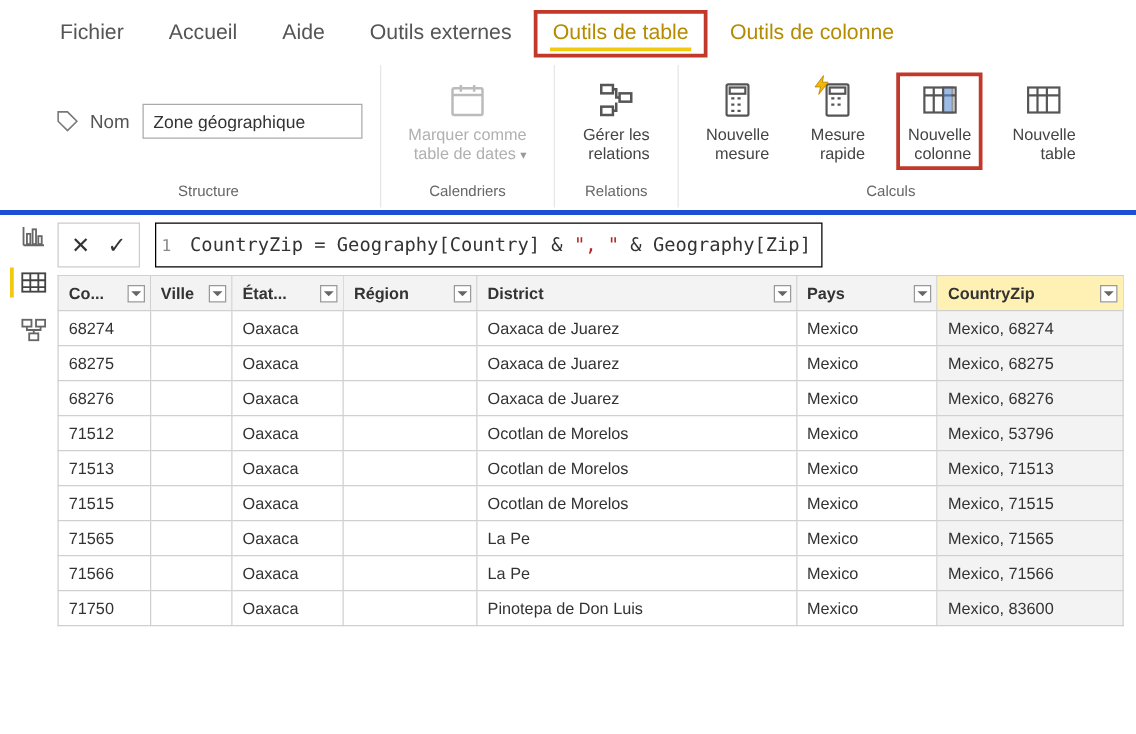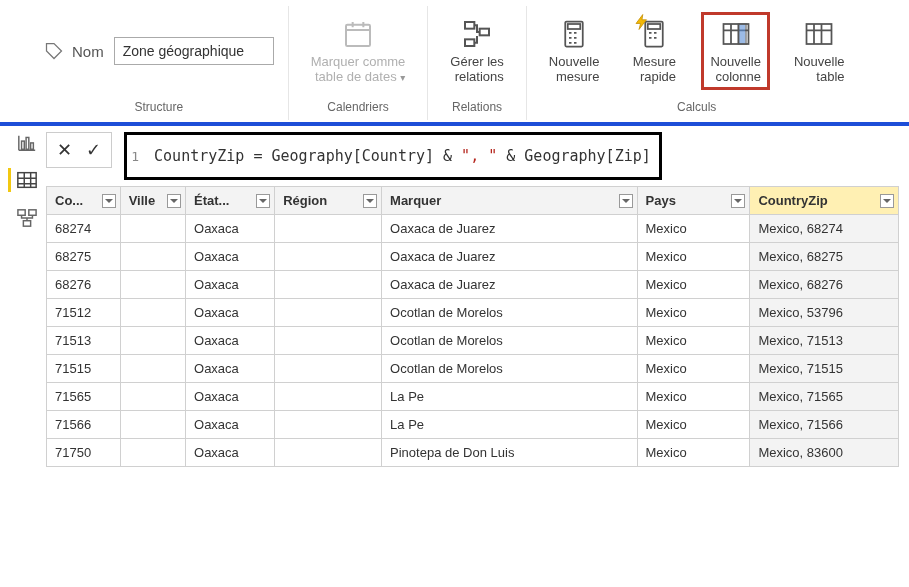--- a/index.html
+++ b/index.html
@@ -77,21 +77,21 @@
     display: flex;
     align-items: center;
     gap: 8px;
     color: #555;
     font-size: 15px;
   }
   .name-input {
     border: 1px solid #aaa;
     padding: 5px 8px;
     font-size: 14px;
-    width: 160px;
+    width: 176px;
     color: #333;
   }
   .big-button {
     display: flex;
     flex-direction: column;
     align-items: center;
     justify-content: center;
     gap: 4px;
     padding: 4px 8px;
     cursor: pointer;
@@ -128,25 +128,25 @@
   .view-btn.active { border-left: 3px solid #f2c811; }
   .formula-btns {
     border: 1px solid #ccc;
     display: flex;
     align-items: center;
     padding: 0 10px;
     gap: 14px;
     height: 36px;
   }
   .formula-bar-wrap {
-    border: 3px solid #000000;
+    border: 1px solid #000000;
     padding: 2px 8px 2px 4px;
     display: flex;
     align-items: center;
-    height: 48px;
+    height: 36px;
     flex: 0 0 auto;
   }
   .formula-text {
     font-family: "Consolas", monospace;
     font-size: 15px;
     white-space: nowrap;
   }
   .formula-text .col { color: #333; }
   .formula-text .eq { color: #333; }
   .formula-text .str { color: #b5261e; }
@@ -199,20 +199,28 @@
     content: "";
     border-left: 4px solid transparent;
     border-right: 4px solid transparent;
     border-top: 4px solid #666;
   }
 </style>
 </head>
 <body>
 
 <div class="ribbon">
+  <div class="tabs">
+    <div class="tab">Fichier</div>
+    <div class="tab">Accueil</div>
+    <div class="tab">Aide</div>
+    <div class="tab">Outils externes</div>
+    <div class="tab active boxed">Outils de table</div>
+    <div class="tab sec">Outils de colonne</div>
+  </div>
 
   <div class="ribbon-content">
 
     <div class="group">
       <div class="group-body">
         <div class="name-label">
           <svg width="20" height="20" viewBox="0 0 24 24" fill="none" stroke="#777" stroke-width="1.5">
               <path d="M3 3h9l9 9-9 9-9-9V3zM7 7h.01"></path>
             </svg>
           <span>Nom</span>
@@ -362,21 +370,21 @@
           <col style="width: 215px;">
           <col style="width: 95px;">
           <col style="width: 125px;">
         </colgroup>
       <thead>
           <tr id="thead-row">
             <th><span>Co...</span><span class="filter-icon"></span></th>
             <th><span>Ville</span><span class="filter-icon"></span></th>
             <th><span>État...</span><span class="filter-icon"></span></th>
             <th><span>Région</span><span class="filter-icon"></span></th>
-            <th><span>Marquer</span><span class="filter-icon"></span></th>
+            <th><span>District</span><span class="filter-icon"></span></th>
             <th><span>Pays</span><span class="filter-icon"></span></th>
             <th class="active-col"><span>CountryZip</span><span class="filter-icon"></span></th>
           </tr>
         </thead>
       <tbody id="tbody">
           <tr>
             <td>68274</td>
             <td></td>
             <td>Oaxaca</td>
             <td></td>

